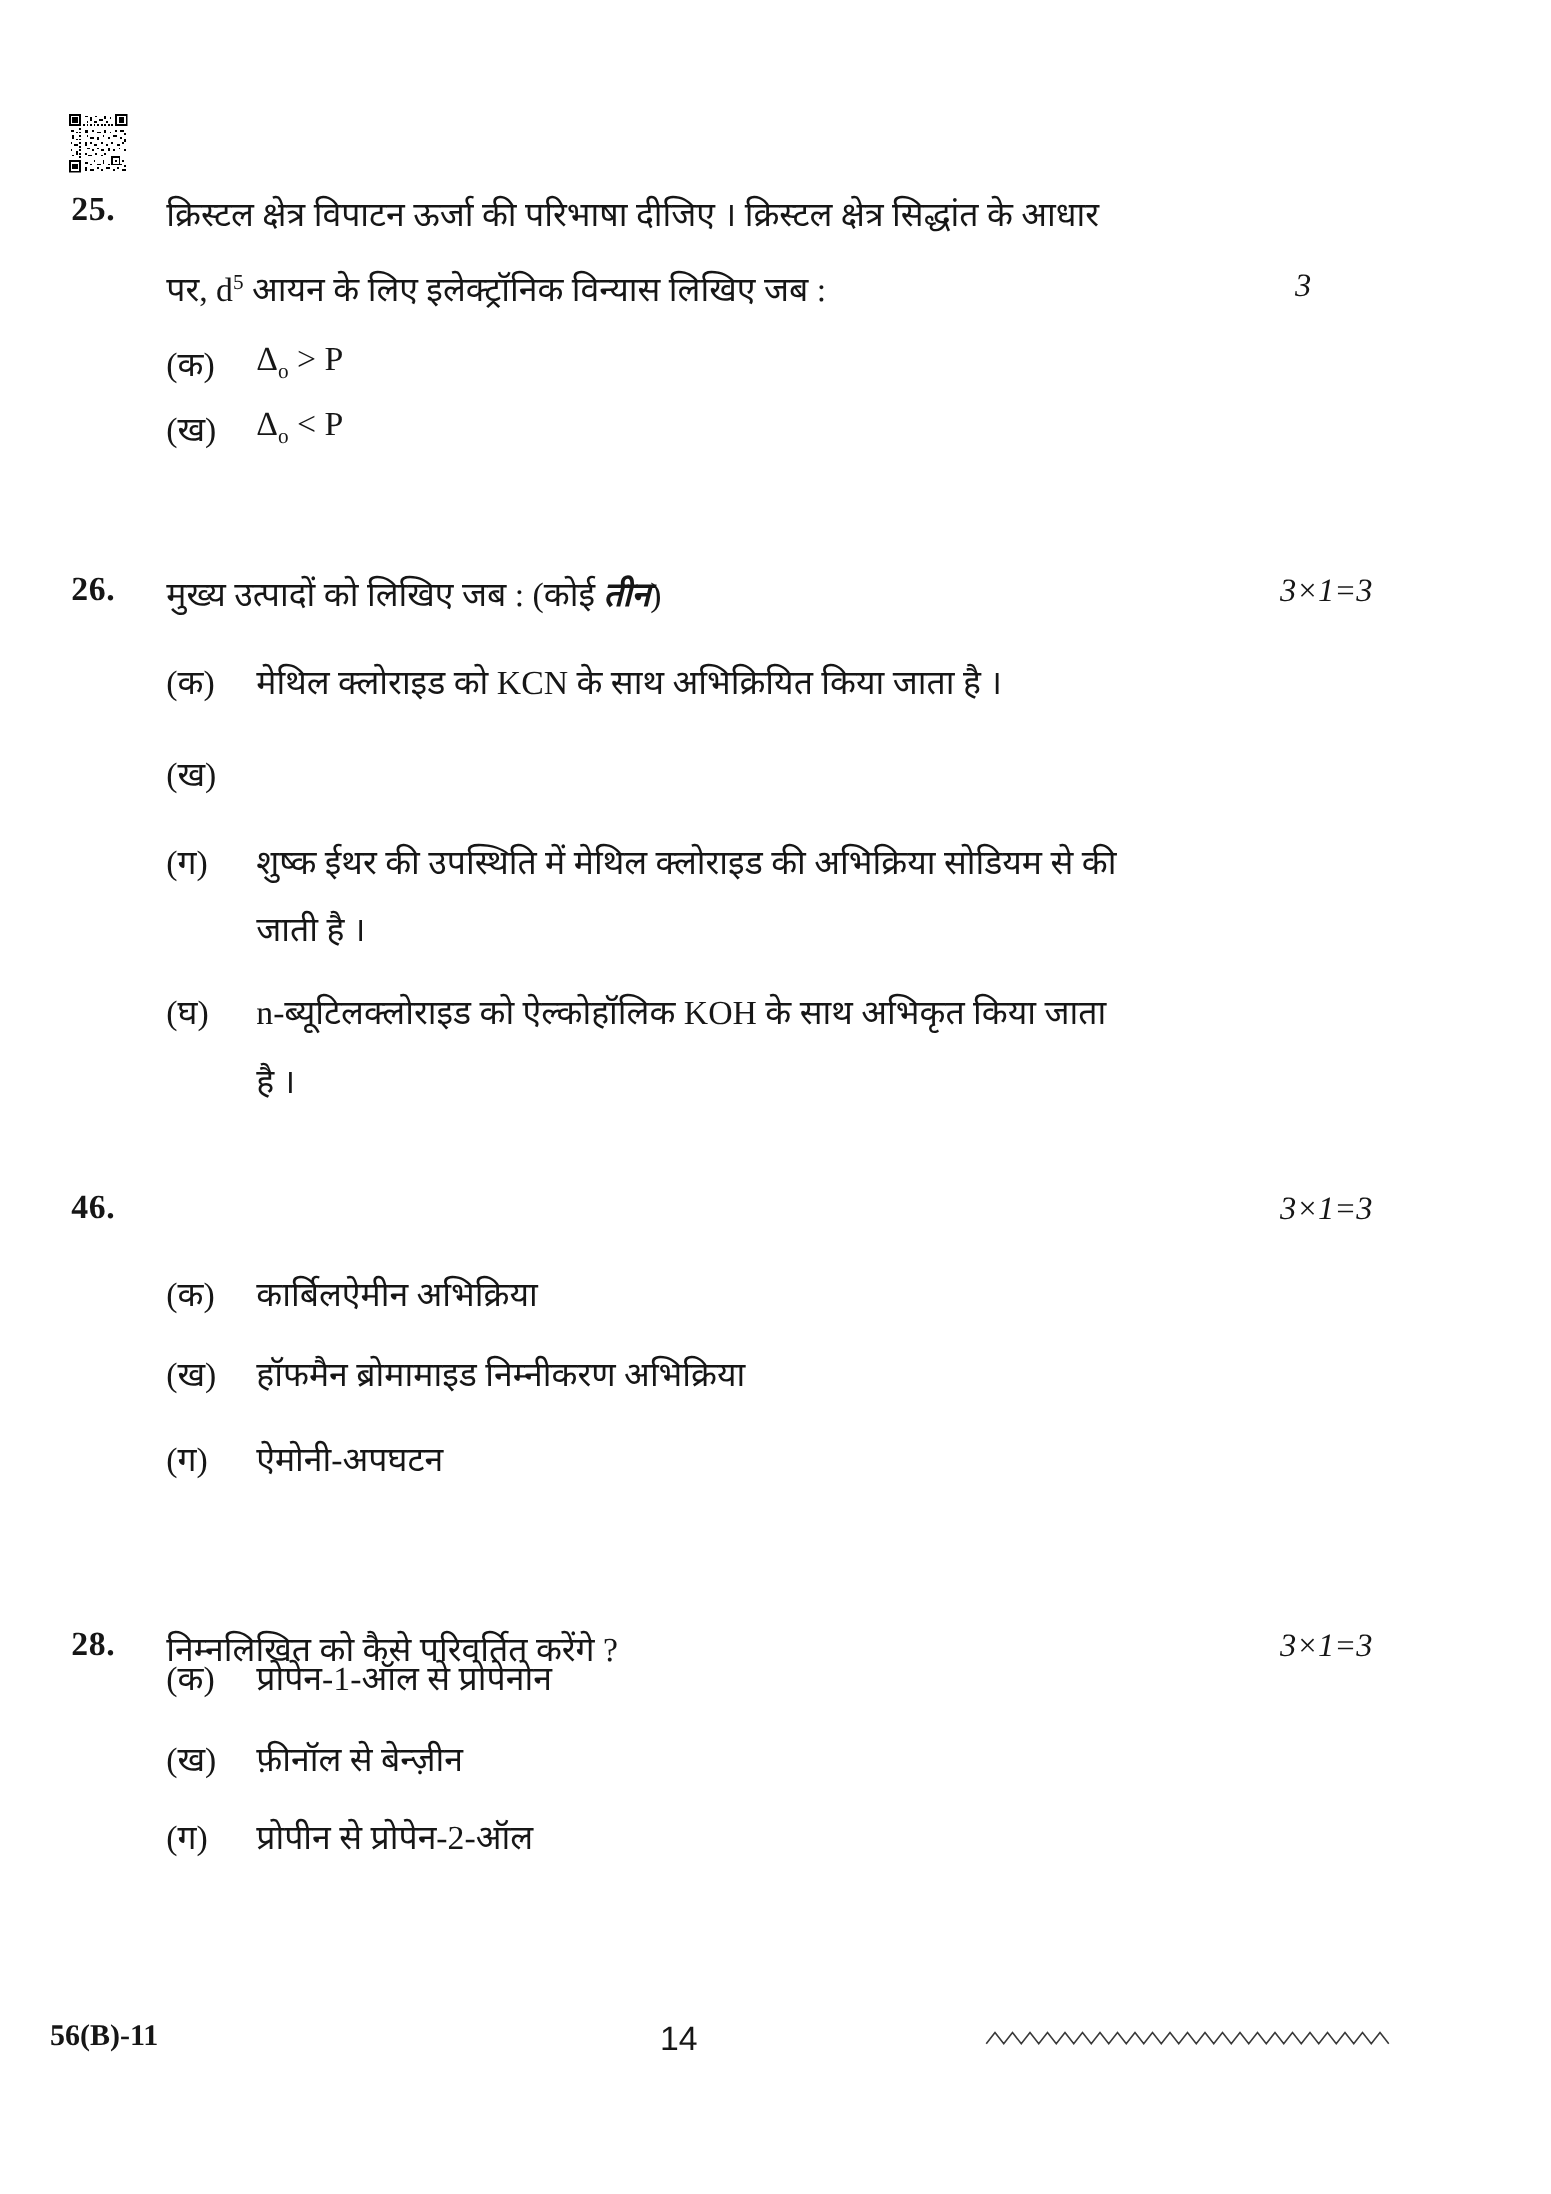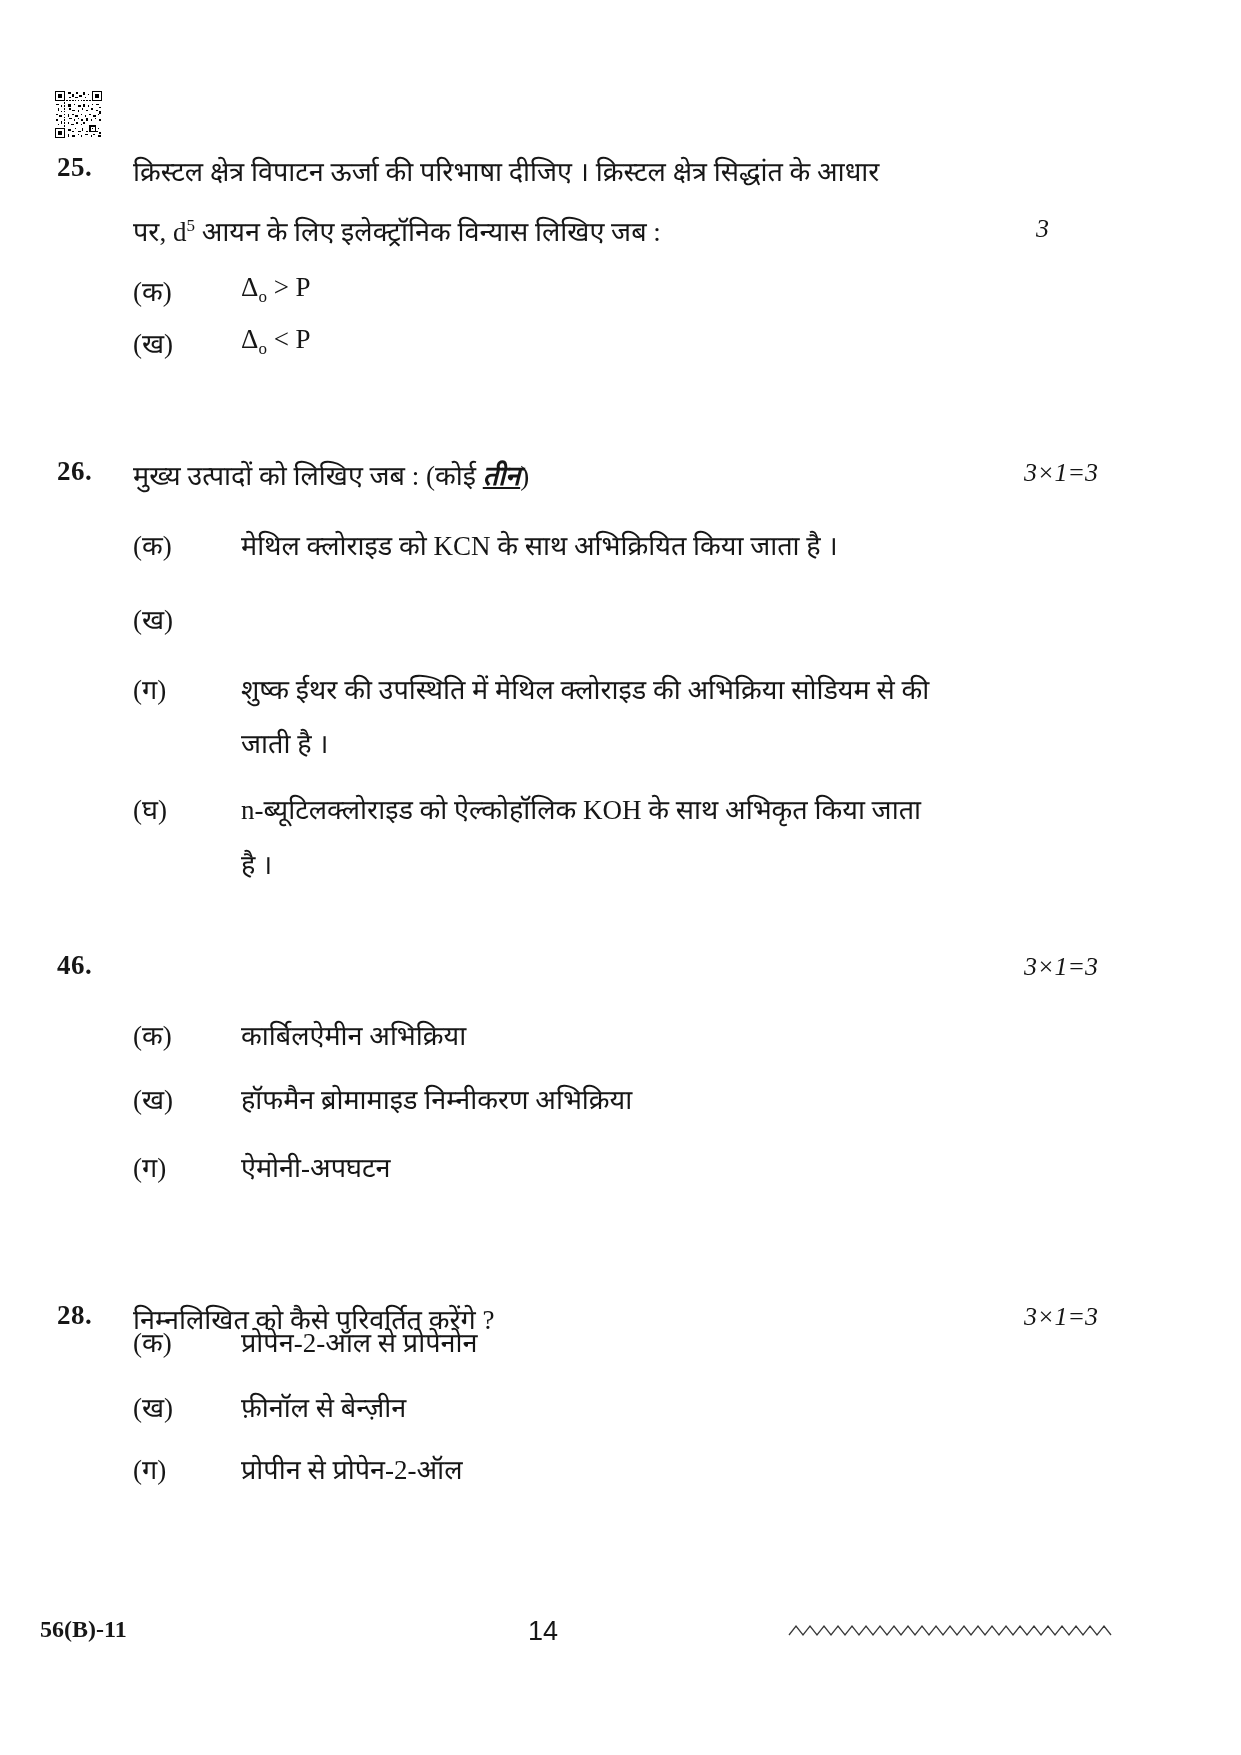--- a/index.html
+++ b/index.html
@@ -11,27 +11,27 @@
   }
   .row { position:absolute; left:0; width:1241px; height:46px; }
   .qnum {
     position:absolute; left:57px; top:0; font-weight:700; font-size:27px;
     letter-spacing:0.5px;
   }
   .qtext {
     position:absolute; left:133px; top:0; font-size:27px; white-space:nowrap;
   }
   .opt-label { position:absolute; left:133px; top:0; font-size:27px; }
-  .opt-text  { position:absolute; left:205px; top:0; font-size:27px; white-space:nowrap;margin-left:36px; }
+  .opt-text  { position:absolute; left:205px; top:0; font-size:27px; white-space:nowrap; }
   .marks {
     position:absolute; top:2px; left:998px; width:100px; text-align:right;
     font-style:italic; font-size:26px;
   }
   .marks-single { left:949px; width:100px; }
-  .bi { font-weight:700; font-style:italic;text-decoration:underline; }
+  .bi { font-weight:700; font-style:italic; }
   .sup { font-size:17px; vertical-align:super; line-height:0; }
   .sub { font-size:17px; vertical-align:sub; line-height:0; }
   .qr { position:absolute; left:55px; top:91px; width:47px; height:47px; }
   .footer-code {
     position:absolute; left:40px; top:1616px;
     font-family:Liberation Serif, serif;
     font-weight:700; font-size:24px;
   }
   .page-number {
     position:absolute; left:528px; top:1616px; width:70px; text-align:left;
@@ -217,21 +217,21 @@
     <span class="opt-text">ऐमोनी-अपघटन</span>
   </div>
 
   <div class="row" style="top:1300px">
     <span class="qnum">28.</span>
     <span class="qtext">निम्नलिखित को कैसे परिवर्तित करेंगे ?</span>
     <span class="marks">3×1=3</span>
   </div>
   <div class="row" style="top:1323px">
     <span class="opt-label">(क)</span>
-    <span class="opt-text">प्रोपेन-2-ऑल से प्रोपेनोन</span>
+    <span class="opt-text">प्रोपेन-1-ऑल से प्रोपेनोन</span>
   </div>
   <div class="row" style="top:1388px">
     <span class="opt-label">(ख)</span>
     <span class="opt-text">फ़ीनॉल से बेन्ज़ीन</span>
   </div>
   <div class="row" style="top:1450px">
     <span class="opt-label">(ग)</span>
     <span class="opt-text">प्रोपीन से प्रोपेन-2-ऑल</span>
   </div>
 

